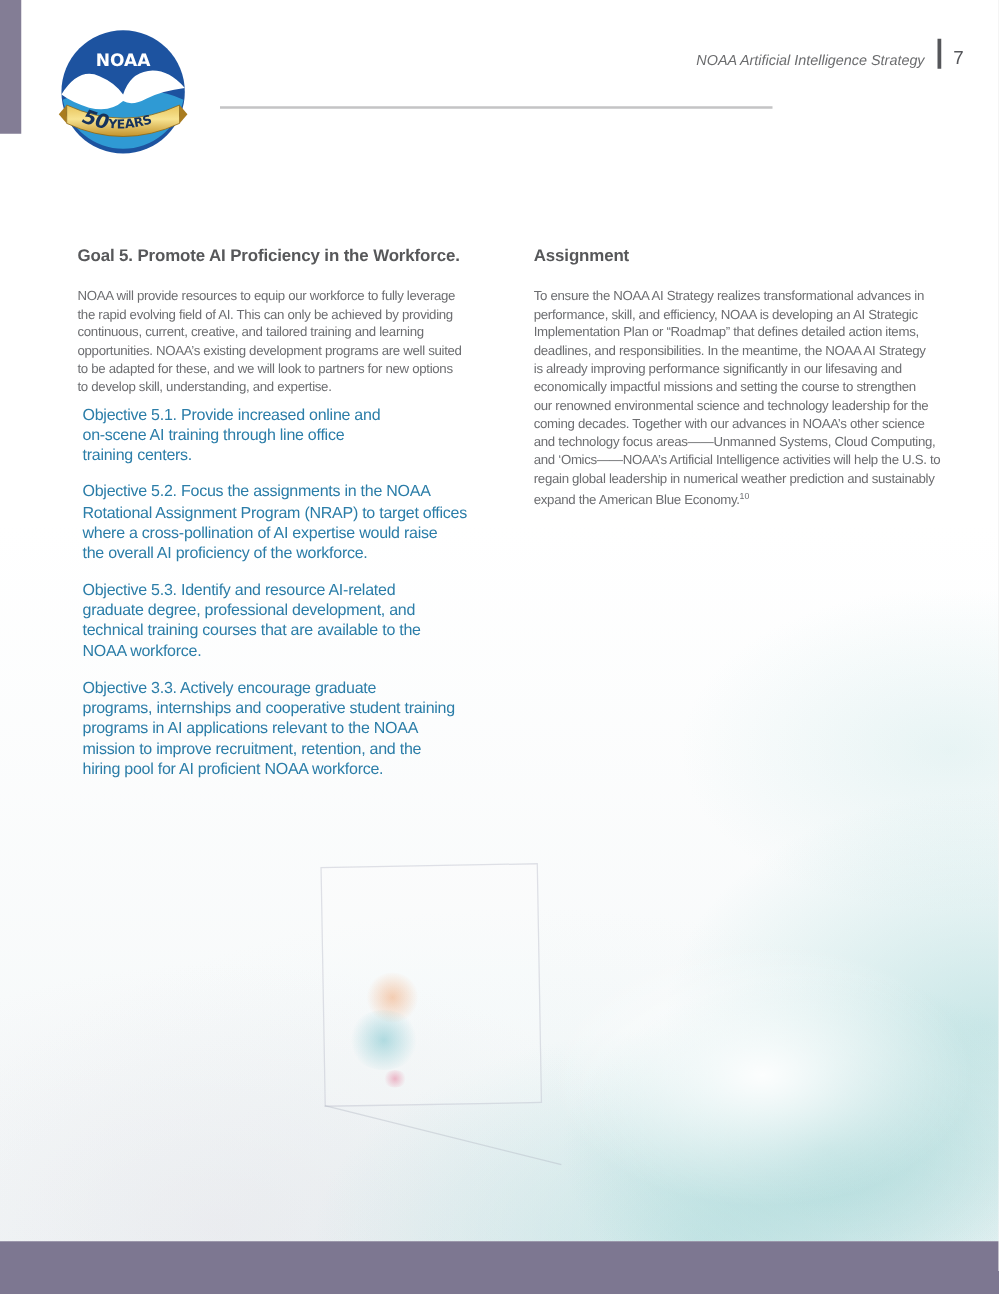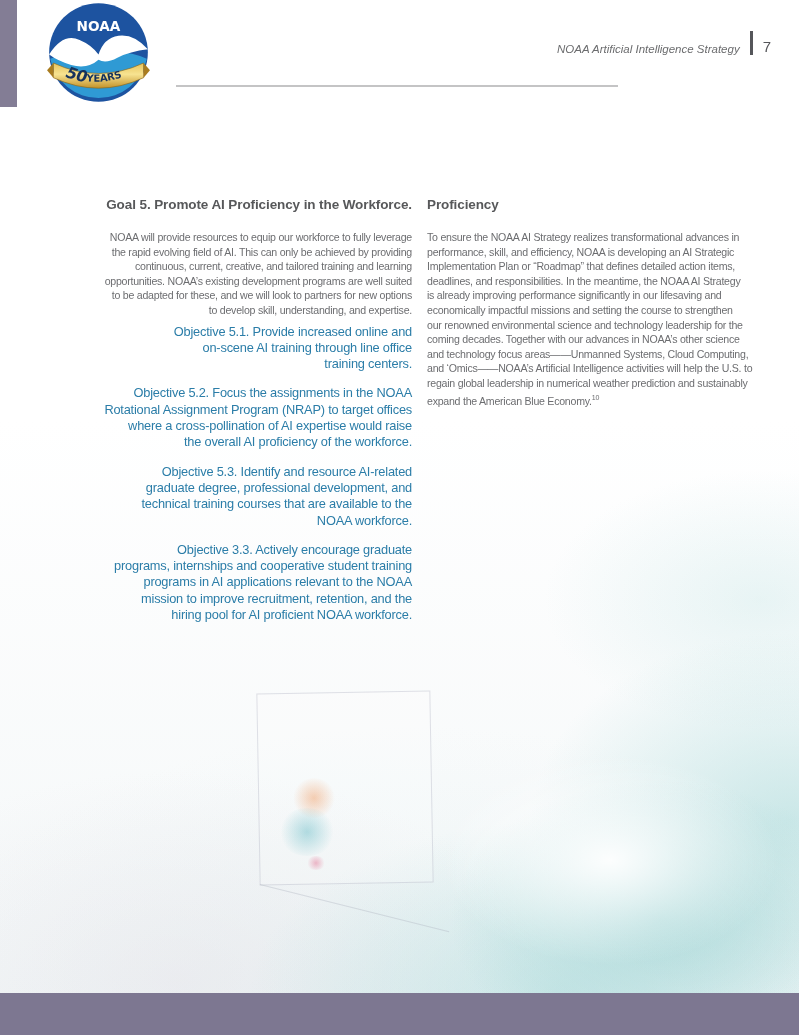--- a/index.html
+++ b/index.html
@@ -4,21 +4,21 @@
 <style>
   html,body{margin:0;padding:0;background:#e8e8e8;}
   .page{
     position:relative;width:799px;height:1035px;background:#ffffff;
     font-family:"Liberation Sans",sans-serif;overflow:hidden;margin:0 auto;
   }
   
   .left-accent{position:absolute;left:0;top:0;width:17px;height:107px;background:#837d95;}
   .bottom-bar{position:absolute;left:0;top:993px;width:799px;height:42px;background:#7d7791;}
   
-  .logo{position:absolute;left:46px;top:0;width:105px;height:105px;}
+  .logo{position:absolute;left:46px;top:21px;width:105px;height:105px;}
   
   .header{position:absolute;top:25px;right:28px;display:flex;align-items:flex-end;gap:10px;height:30px;z-index:2;}
   .doc-title{font-style:italic;font-size:11.5px;color:#6b6c6e;}
   .sep{width:3px;height:24px;background:#55565a;}
   .page-num{font-size:15px;color:#55565a;}
   .rule{position:absolute;left:176px;top:85px;width:442px;height:2px;background:#c4c4c5;}
   
   .bg-art{position:absolute;left:0;top:420px;width:799px;height:573px;
     background:
       radial-gradient(ellipse 240px 150px at 610px 440px, rgba(255,255,255,0.95), rgba(255,255,255,0) 70%),
@@ -36,21 +36,21 @@
   .ghost-line{position:absolute;left:260px;top:884px;width:195px;height:1px;
     background:rgba(175,180,192,0.4);transform:rotate(14deg);transform-origin:left top;}
   .blob{position:absolute;border-radius:50%;}
   .blob-orange{left:292px;top:778px;width:44px;height:40px;
     background:radial-gradient(circle at 50% 50%, rgba(240,150,90,0.45), rgba(240,150,90,0) 70%);}
   .blob-teal{left:278px;top:808px;width:58px;height:48px;
     background:radial-gradient(circle at 50% 50%, rgba(108,190,200,0.5), rgba(108,190,200,0) 70%);}
   .blob-pink{left:306px;top:856px;width:20px;height:14px;
     background:radial-gradient(circle at 50% 50%, rgba(228,118,150,0.5), rgba(228,118,150,0) 70%);}
   
-  .col-left{position:absolute;left:62px;top:197px;width:350px;z-index:1;text-align:right;}
+  .col-left{position:absolute;left:62px;top:197px;width:350px;z-index:1;}
   .col-right{position:absolute;left:427px;top:197px;width:350px;z-index:1;}
   .section-heading{margin:0 0 18px 0;font-size:13.5px;font-weight:bold;color:#57585a;letter-spacing:-0.1px;}
   .body-text{margin:0;font-size:10.6px;line-height:14.6px;color:#6c6d70;letter-spacing:-0.25px;white-space:pre;}
   .objectives{margin-top:6px;}
   .objective{font-size:12.8px;line-height:16.3px;color:#2b7da8;letter-spacing:-0.2px;white-space:pre;margin:0 0 13px 4px;}
   sup{font-size:7px;vertical-align:super;letter-spacing:0;}
 </style>
 </head>
 <body>
 
@@ -120,21 +120,21 @@
 NOAA workforce.</div>
       <div class="objective">Objective 3.3. Actively encourage graduate
 programs, internships and cooperative student training
 programs in AI applications relevant to the NOAA
 mission to improve recruitment, retention, and the
 hiring pool for AI proficient NOAA workforce.</div>
     </div>
   </div>
 
   <div class="col-right">
-    <h2 class="section-heading">Proficiency</h2>
+    <h2 class="section-heading">Assignment</h2>
     <p class="body-text"><span>To ensure the NOAA AI Strategy realizes transformational advances in
 performance, skill, and efficiency, NOAA is developing an AI Strategic
 Implementation Plan or “Roadmap” that defines detailed action items,
 deadlines, and responsibilities. In the meantime, the NOAA AI Strategy
 is already improving performance significantly in our lifesaving and
 economically impactful missions and setting the course to strengthen
 our renowned environmental science and technology leadership for the
 coming decades. Together with our advances in NOAA’s other science
 and technology focus areas——Unmanned Systems, Cloud Computing,
 and ‘Omics——NOAA’s Artificial Intelligence activities will help the U.S. to

